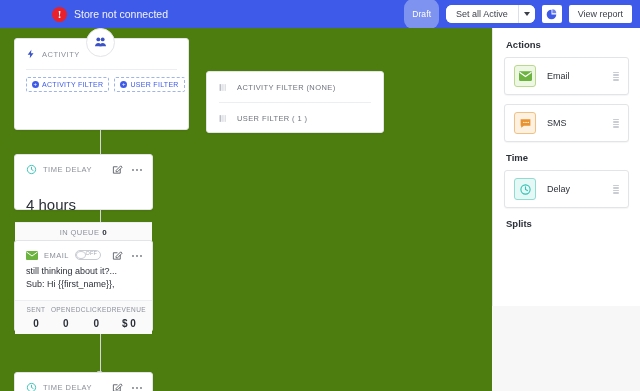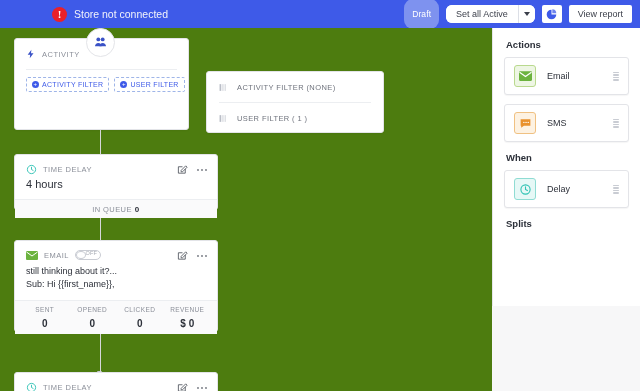--- a/index.html
+++ b/index.html
@@ -112,28 +112,28 @@
   
   .card-filters { left: 206px; top: 43px; width: 178px; height: 62px; }
   .filter-row {
     display: flex; align-items: center; gap: 9px;
     padding: 0 12px; height: 30px; font-size: 7.5px;
     color: #6f737d; letter-spacing: .4px;
   }
   .filter-sep { height: 1px; background: #eceef1; margin: 0 12px; }
 
   
-  .card-w { left: 14px; width: 204px; }
+  .card-w { left: 14px; width: 139px; }
   .card-head {
     display: flex; align-items: flex-start; justify-content: space-between;
     padding: 9px 9px 0 11px;
   }
   .head-left { display: flex; align-items: center; gap: 6px; }
   .head-icons { display: flex; align-items: center; gap: 8px; }
-  .card-sub { font-size: 11px; color: #2c3039; padding: 3px 11px 9px 11px; }
+  .card-sub { font-size: 15px; color: #2c3039; padding: 3px 11px 9px 11px; margin-top: 18px; }
   .card-sub2 { font-size: 9px; color: #2c3039; padding: 4px 11px 9px 11px; line-height: 13px; }
   .card-foot {
     border-top: 1px solid #eceef1; background: #fafafb;
     font-size: 7.5px; color: #8b8f99; letter-spacing: .4px;
     height: 19px; display: flex; align-items: center; justify-content: center;
   }
   .card-foot b { color: #2c3039; font-size: 8px; margin-left: 3px; }
 
   .stats {
     border-top: 1px solid #eceef1; background: #fafafb;
@@ -404,21 +404,21 @@
       </span>
       <span class="side-lbl">SMS</span>
       <span class="grip">
           <i></i>
           <i></i>
           <i></i>
           <i></i>
         </span>
     </div>
 
-    <div class="side-h mt">When</div>
+    <div class="side-h mt">Time</div>
 
     <div class="side-card">
       <span class="side-ico" style="background:#e6f8f6;border:1px solid #8fdcd3;">
         <svg width="13" height="13" viewBox="0 0 24 24">
           <circle cx="12" cy="12" r="8.5" fill="none" stroke="#2ec2b3" stroke-width="2"></circle>
           <path d="M12 7v5l3.5 2" fill="none" stroke="#2ec2b3" stroke-width="2" stroke-linecap="round"></path>
         </svg>
       </span>
       <span class="side-lbl">Delay</span>
       <span class="grip">

